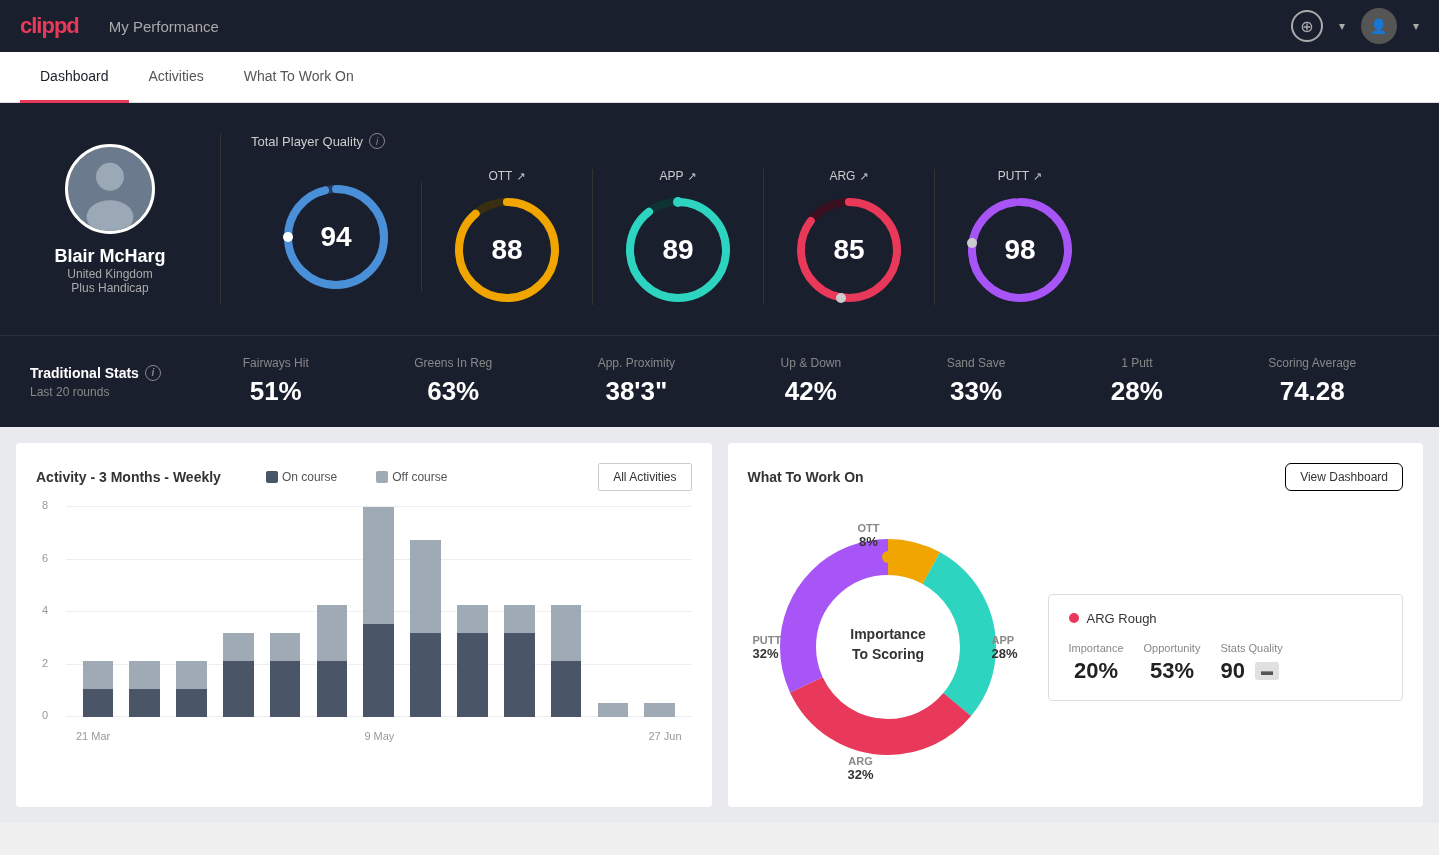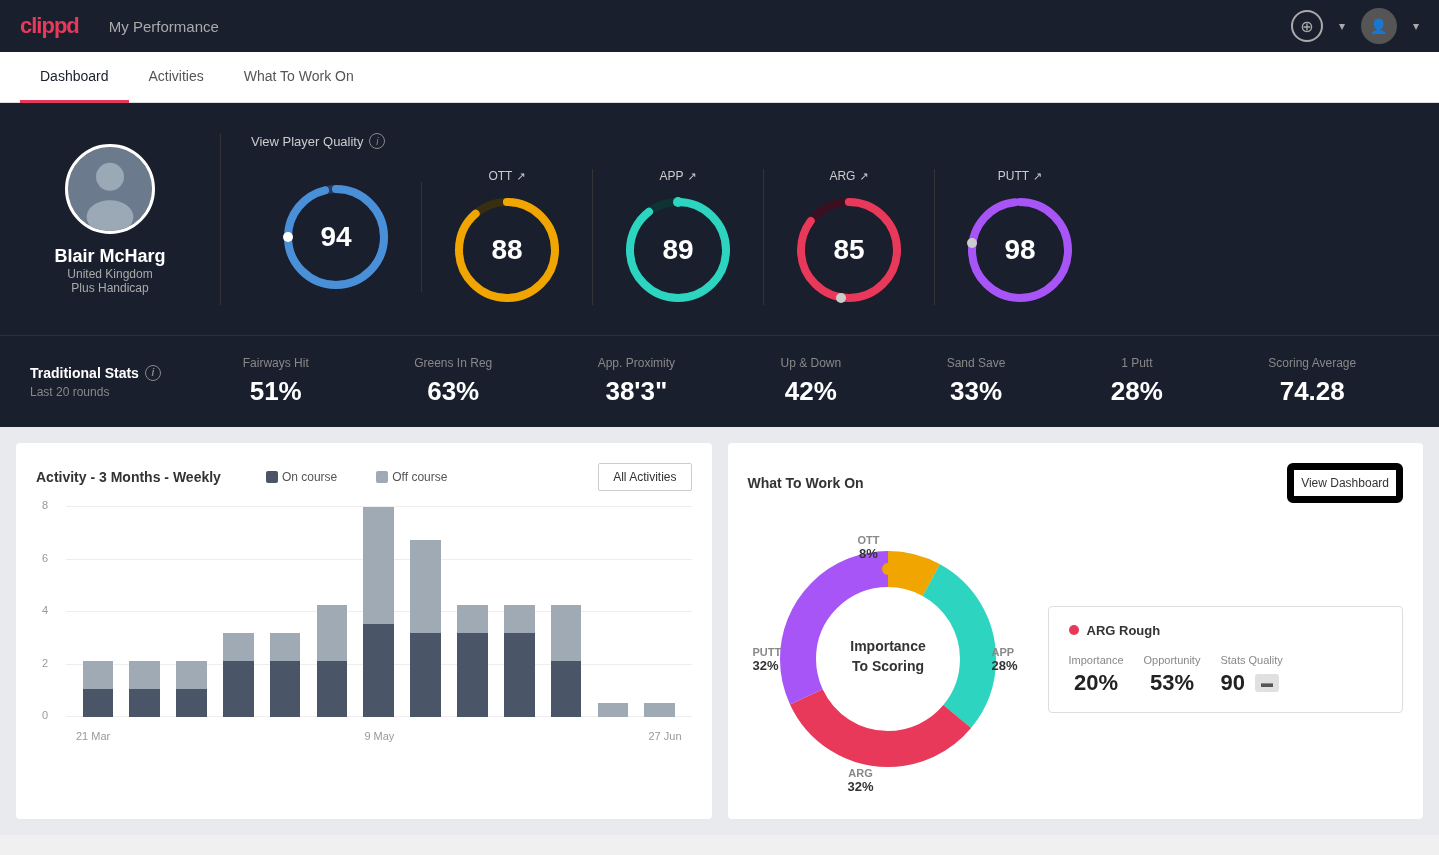--- a/index.html
+++ b/index.html
@@ -258,23 +258,23 @@
     .all-activities-btn {
       border: 1px solid #ccc;
       background: #fff;
       padding: 6px 14px;
       font-size: 12px;
       cursor: pointer;
       color: #333;
       border-radius: 2px;
     }
     .view-dashboard-btn {
-      border: 7px solid #000000;
+      border: 1px solid #000000;
       background: #fff;
-      padding: 6px 7px;
+      padding: 6px 14px;
       font-size: 12px;
       cursor: pointer;
       color: #333;
       border-radius: 6px;
     }
 
     
     .chart-area {
       position: relative;
       height: 240px;
@@ -298,21 +298,21 @@
       border: 1px solid #ddd;
       border-radius: 4px;
       padding: 16px 20px;
       flex: 1;
     }
     .arg-card-title {
       display: flex;
       align-items: center;
       gap: 8px;
       font-size: 13px;
-      font-weight: 700;
+      font-weight: 400;
       color: #333;
       margin-bottom: 16px;
       text-align: right;
     }
     .arg-card-title .dot {
       width: 10px; height: 10px;
       border-radius: 50%;
       background: #e8395a;
     }
     .arg-card-metrics {
@@ -381,21 +381,21 @@
           <ellipse cx="45" cy="75" rx="25" ry="18" fill="#9ba8b5"></ellipse>
         </svg>
       </div>
       <div class="player-name">Blair McHarg</div>
       <div class="player-country">United Kingdom</div>
       <div class="player-handicap">Plus Handicap</div>
     </div>
 
     <div class="metrics-section">
       <div class="tpq-label">
-        <span>View Player Quality</span>
+        <span>Total Player Quality</span>
         <span class="help-circle">i</span>
       </div>
       <div class="metric-circles">
 
         <div class="metric-item">
           <div class="circle-container">
             <svg width="110" height="110" viewBox="0 0 110 110">
               <circle cx="55" cy="55" r="48" fill="none" stroke="#2a3a5c" stroke-width="8"></circle>
               <circle cx="55" cy="55" r="48" fill="none" stroke="#4a90d9" stroke-width="8" stroke-dasharray="290 12" stroke-dashoffset="0" stroke-linecap="round"></circle>
               <circle cx="55" cy="7" r="5" fill="white"></circle>

